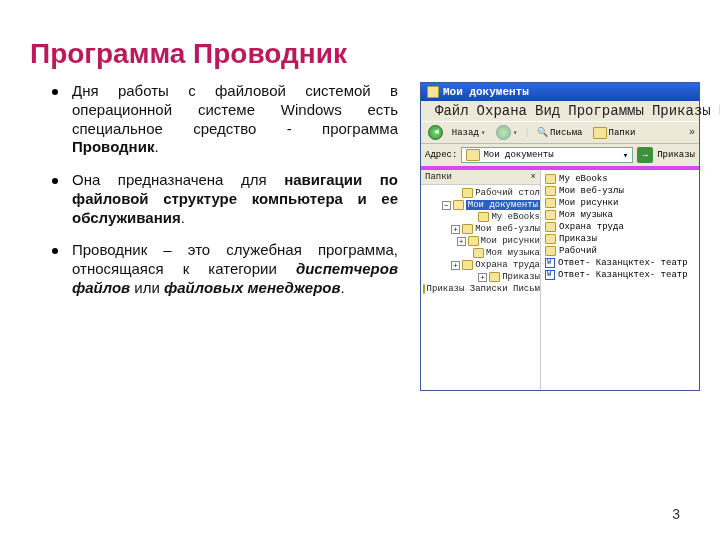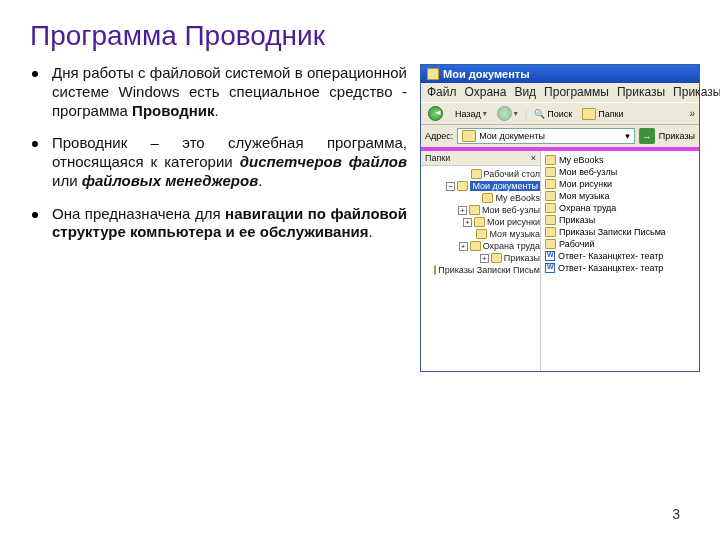--- a/index.html
+++ b/index.html
@@ -5,28 +5,29 @@
   * { box-sizing: border-box; margin: 0; padding: 0; }
   body {
     width: 720px; height: 540px;
     font-family: Arial, sans-serif;
     background: #fff;
     position: relative;
     overflow: hidden;
   }
   .slide-title {
     font-size: 28px;
-    font-weight: normal;
-    padding: 20px 30px 12px 30px;
-    color: #4c1d95;
+    font-weight: bold;
+    padding: 38px 30px 12px 30px;
+    color: #be185d;
   }
   .body {
     display: flex;
     padding: 0 20px 0 30px;
-    gap: 13px;
+    gap: 22px;
+    margin-left: 20px;
   }
   .text-col {
     width: 380px;
   }
   .bullets { list-style: none; }
   .bullets li {
     display: flex;
     align-items: flex-start;
     margin-bottom: 14px;
     text-align: justify;
@@ -43,35 +44,36 @@
   .bullets i { font-style: italic; }
   .win-col {
     width: 280px;
     font-family: Tahoma, sans-serif;
     font-size: 10px;
   }
   .win {
     border: 1px solid #3a5a9b;
     background: #ece9d8;
     width: 280px;
+    font-family: Liberation Mono, monospace;
   }
   .titlebar {
     background: linear-gradient(#2a6ae0, #1648b4);
     color: #fff;
     font-size: 11px;
     font-weight: bold;
     padding: 3px 6px;
     display: flex; align-items: center; gap: 4px;
   }
   .title-icon { width: 12px; height: 12px; background: #f5e49a; border: 1px solid #b79a2d; border-radius: 1px; }
   .menubar {
     display: flex; gap: 2px;
     background: #ece9d8;
-    padding: 2px 3px;
-    font-size: 12px;
+    padding: 2px 11px;
+    font-size: 14px;
     color: #222;
   }
   .menubar span { padding: 0 3px; }
   .win-logo { margin-left: auto; width: 18px; height: 15px; display:flex; align-items:center; justify-content:center;}
   .toolbar {
     display: flex; align-items: center;
     gap: 4px;
     padding: 3px 4px;
     border-top: 1px solid #fff;
     border-bottom: 1px solid #bbb;
@@ -134,25 +136,25 @@
 
 <div class="body">
   <div class="text-col">
     <ul class="bullets">
       <li>
           <span class="dot"></span>
         <span><span>Дня работы с файловой системой в операционной системе Windows есть специальное средство - программа </span><b>Проводник</b><span>.</span></span>
       </li>
       <li>
           <span class="dot"></span>
-        <span><span>Проводник – это служебная программа, относящаяся к категории </span><b><i>диспетчеров файлов</i></b><span> или </span><b><i>файловых менеджеров</i></b><span>.</span></span>
+        <span><span>Она предназначена для </span><b>навигации по файловой структуре компьютера и ее обслуживания</b><span>.</span></span>
       </li>
       <li>
           <span class="dot"></span>
-        <span><span>Она предназначена для </span><b>навигации по файловой структуре компьютера и ее обслуживания</b><span>.</span></span>
+        <span><span>Проводник – это служебная программа, относящаяся к категории </span><b><i>диспетчеров файлов</i></b><span> или </span><b><i>файловых менеджеров</i></b><span>.</span></span>
       </li>
     </ul>
   </div>
 
   <div class="win-col">
     <div class="win">
       <div class="titlebar">
         <span class="title-icon"></span>
         <span>Мои документы</span>
       </div>
@@ -177,21 +179,21 @@
             <span class="circle back"></span>
             <span class="chev">◄</span>
             <span>Назад</span>
             <span class="more">▾</span>
           </span>
         <span class="btn">
             <span class="circle fwd"></span>
             <span class="more">▾</span>
           </span>
         <span style="color:#ccc;">|</span>
-        <span class="btn">🔍<span>Поиск</span></span>
+        <span class="btn">🔍<span>Письма</span></span>
         <span class="btn">
             <span class="folder-icon-sm"></span>
             <span>Папки</span>
           </span>
         <span class="double-chevron">»</span>
       </div>
       <div class="addressbar">
         <span>Адрес:</span>
         <span class="addr-field">
           <span class="folder-icon-sm"></span>
@@ -275,24 +277,20 @@
             <div>
               <span class="dico"></span>
               <span>Охрана труда</span>
             </div>
             <div>
               <span class="dico"></span>
               <span>Приказы</span>
             </div>
             <div>
               <span class="dico"></span>
-              <span>Приказы Записки Письма</span>
-            </div>
-            <div>
-              <span class="dico"></span>
               <span>Рабочий</span>
             </div>
             <div>
               <span class="wico"></span>
               <span>Ответ- Казанцктех- театр</span>
             </div>
             <div>
               <span class="wico"></span>
               <span>Ответ- Казанцктех- театр</span>
             </div>

